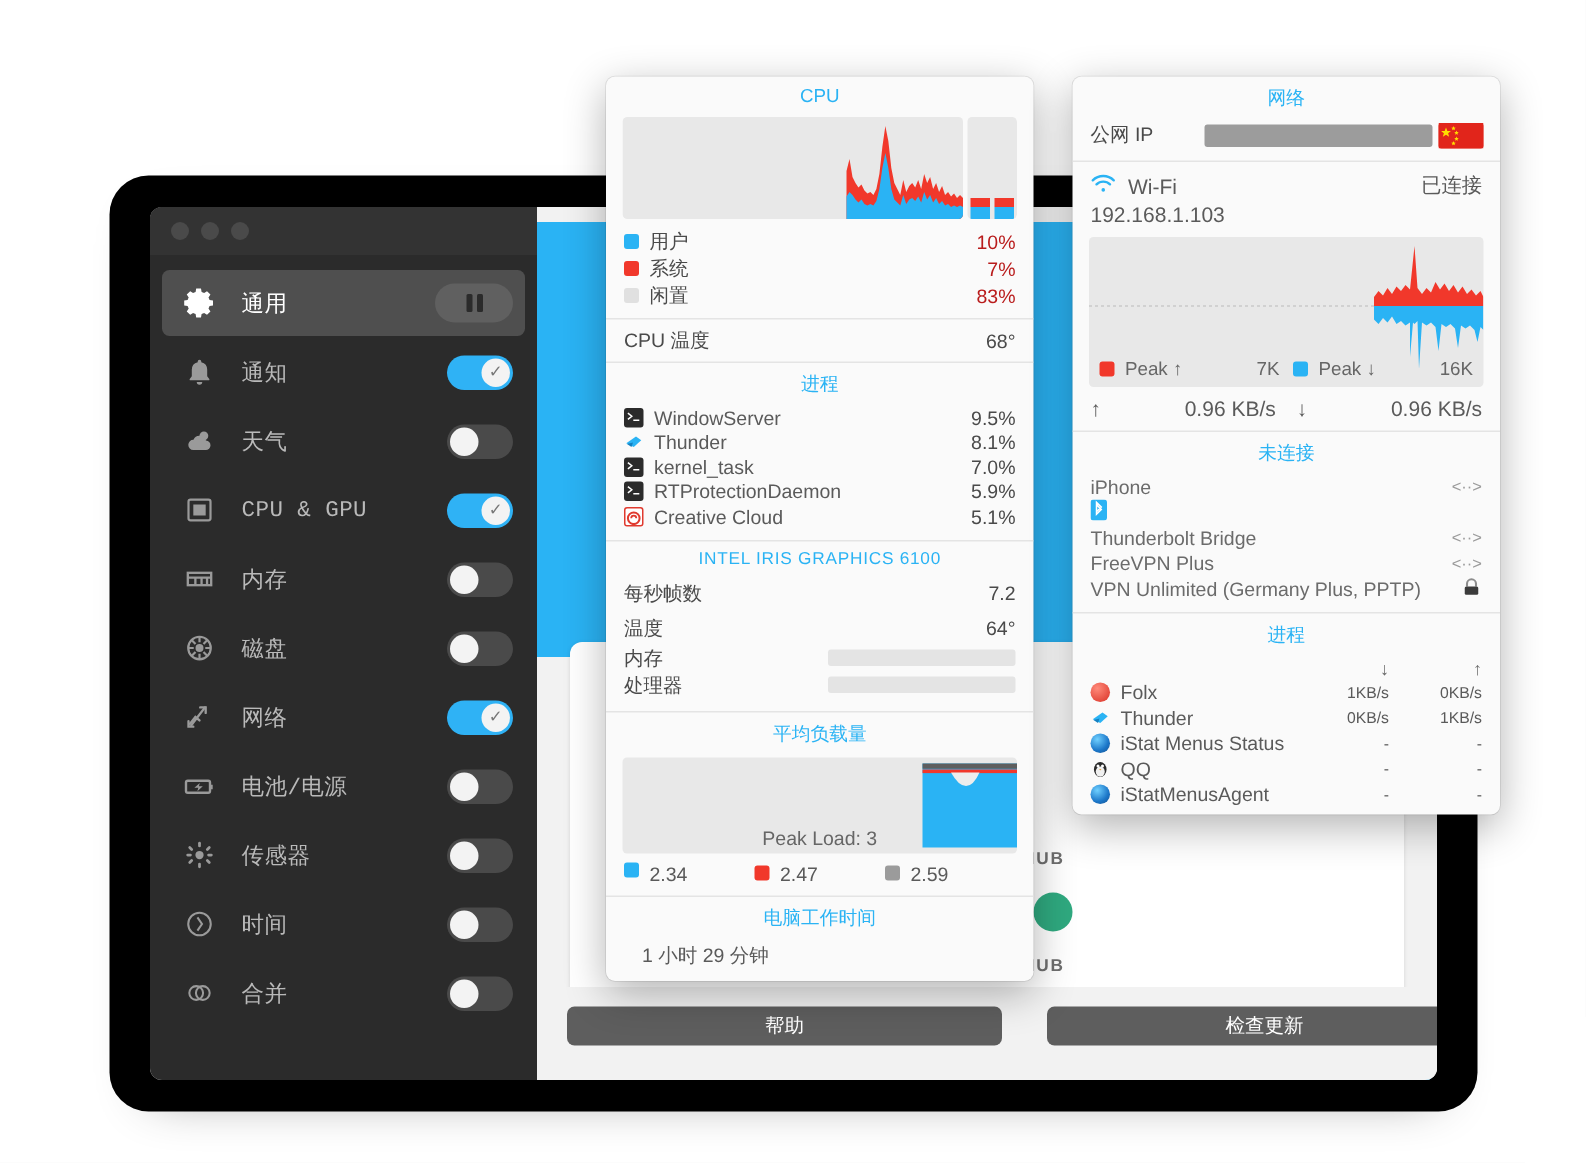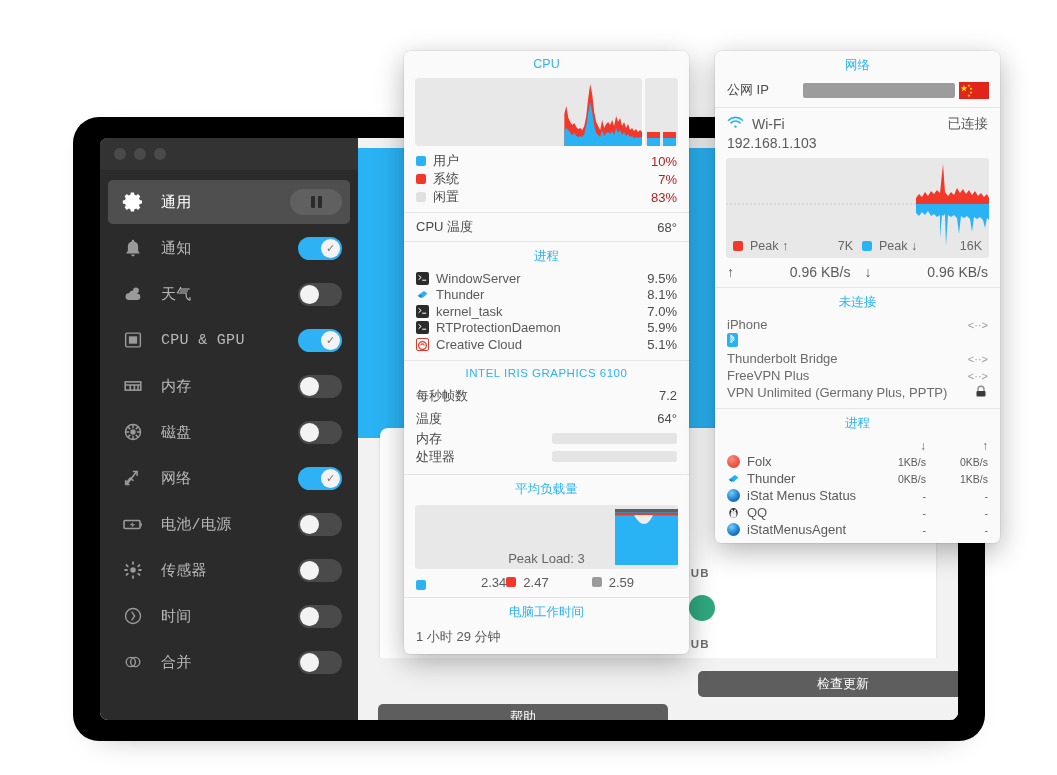--- a/index.html
+++ b/index.html
@@ -415,21 +415,21 @@
       <div class="sec-hd" style="left:396px; top:560px;">DROPDOWNS</div>
       <div class="swatch sw-ring" style="left:424px; top:577px;"></div>
       <div class="swatch sw-lightblue" style="left:454px; top:578px;"></div>
       <div class="swatch sw-dark" style="left:487px; top:578px;"></div>
       <div class="swatch sw-dotted" style="left:520px; top:578px;"></div>
 
       <div class="sec-hd" style="left:573px; top:560px;">DROPDOWN GRAPHS</div>
       <div class="swatch sw-ring" style="left:571px; top:577px;"></div>
 
       <div class="btm-bar">
-        <div class="gbtn" style="left:20px; top:13px; width:290px;margin-top:33px;">帮助</div>
+        <div class="gbtn" style="left:20px; top:13px; width:290px;">帮助</div>
         <div class="gbtn" style="left:340px; top:13px; width:290px;">检查更新</div>
       </div>
     </div>
 
   </div>
 
   <div class="panel" id="cpu-panel">
 
     <div class="panel-hd">CPU</div>
 
@@ -559,39 +559,39 @@
       <svg width="100%" height="64" viewBox="0 0 263 64" preserveAspectRatio="none">
         <rect x="200" y="4" width="63" height="56" fill="#2ab3f4"></rect>
         <rect x="200" y="4" width="63" height="3.5" fill="#5e5e5e"></rect>
         <rect x="200" y="8" width="63" height="2.4" fill="#f1382b"></rect>
         <path d="M219,10 q5,9 10,9 q5,0 9,-9 Z" fill="#ededed"></path>
       </svg>
       <div style="position:absolute; left:0; bottom:3px; width:100%; text-align:center; color:#666; font-size:13px;">Peak Load: 3</div>
     </div>
 
     <div style="display:flex; padding:6px 12px 2px 12px; font-size:13px; color:#5a5a5a;">
-      <span style="flex:1; display:flex; align-items:flex-end;gap:48px;">
+      <span style="flex:1; display:flex; align-items:flex-start;">
         <span class="legend-sq c-blue"></span>
         <span>2.34</span>
       </span>
       <span style="flex:1; display:flex; align-items:center;">
         <span class="legend-sq c-red"></span>
         <span>2.47</span>
       </span>
       <span style="flex:1; display:flex; align-items:center;">
         <span class="legend-sq c-dgrey"></span>
         <span>2.59</span>
       </span>
     </div>
 
     <div style="height:5px"></div>
     <div class="divider"></div>
 
     <div class="panel-hd">电脑工作时间</div>
-    <div style="padding:2px 12px 8px 12px; font-size:13px; color:#5a5a5a;">1 小时 29 分钟</div>
+    <div style="padding:2px 12px 8px 24px; font-size:13px; color:#5a5a5a;">1 小时 29 分钟</div>
 
     <div class="divider"></div>
 
   </div>
 
   <div class="panel" id="net-panel">
 
     <div class="panel-hd">网络</div>
 
     <div style="display:flex; align-items:center; padding:2px 11px 8px 12px;">

